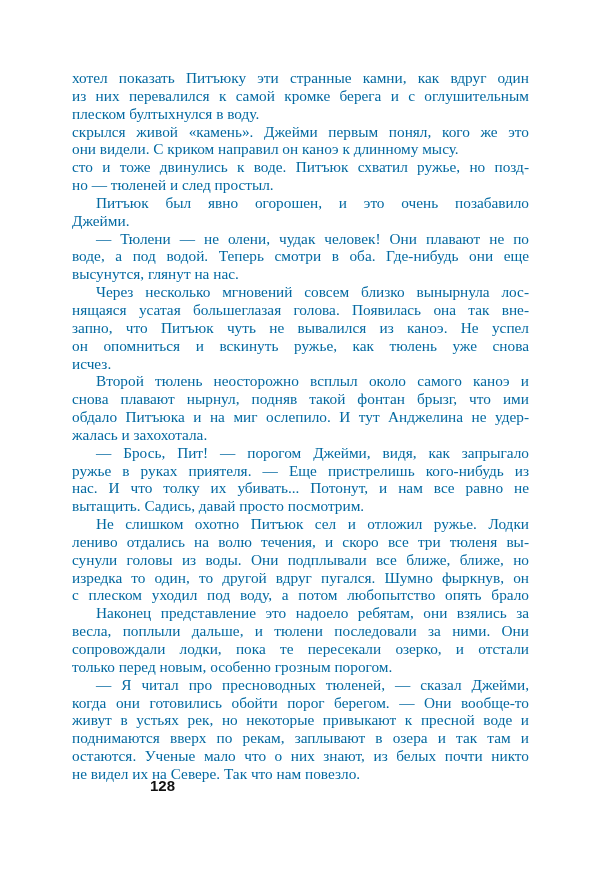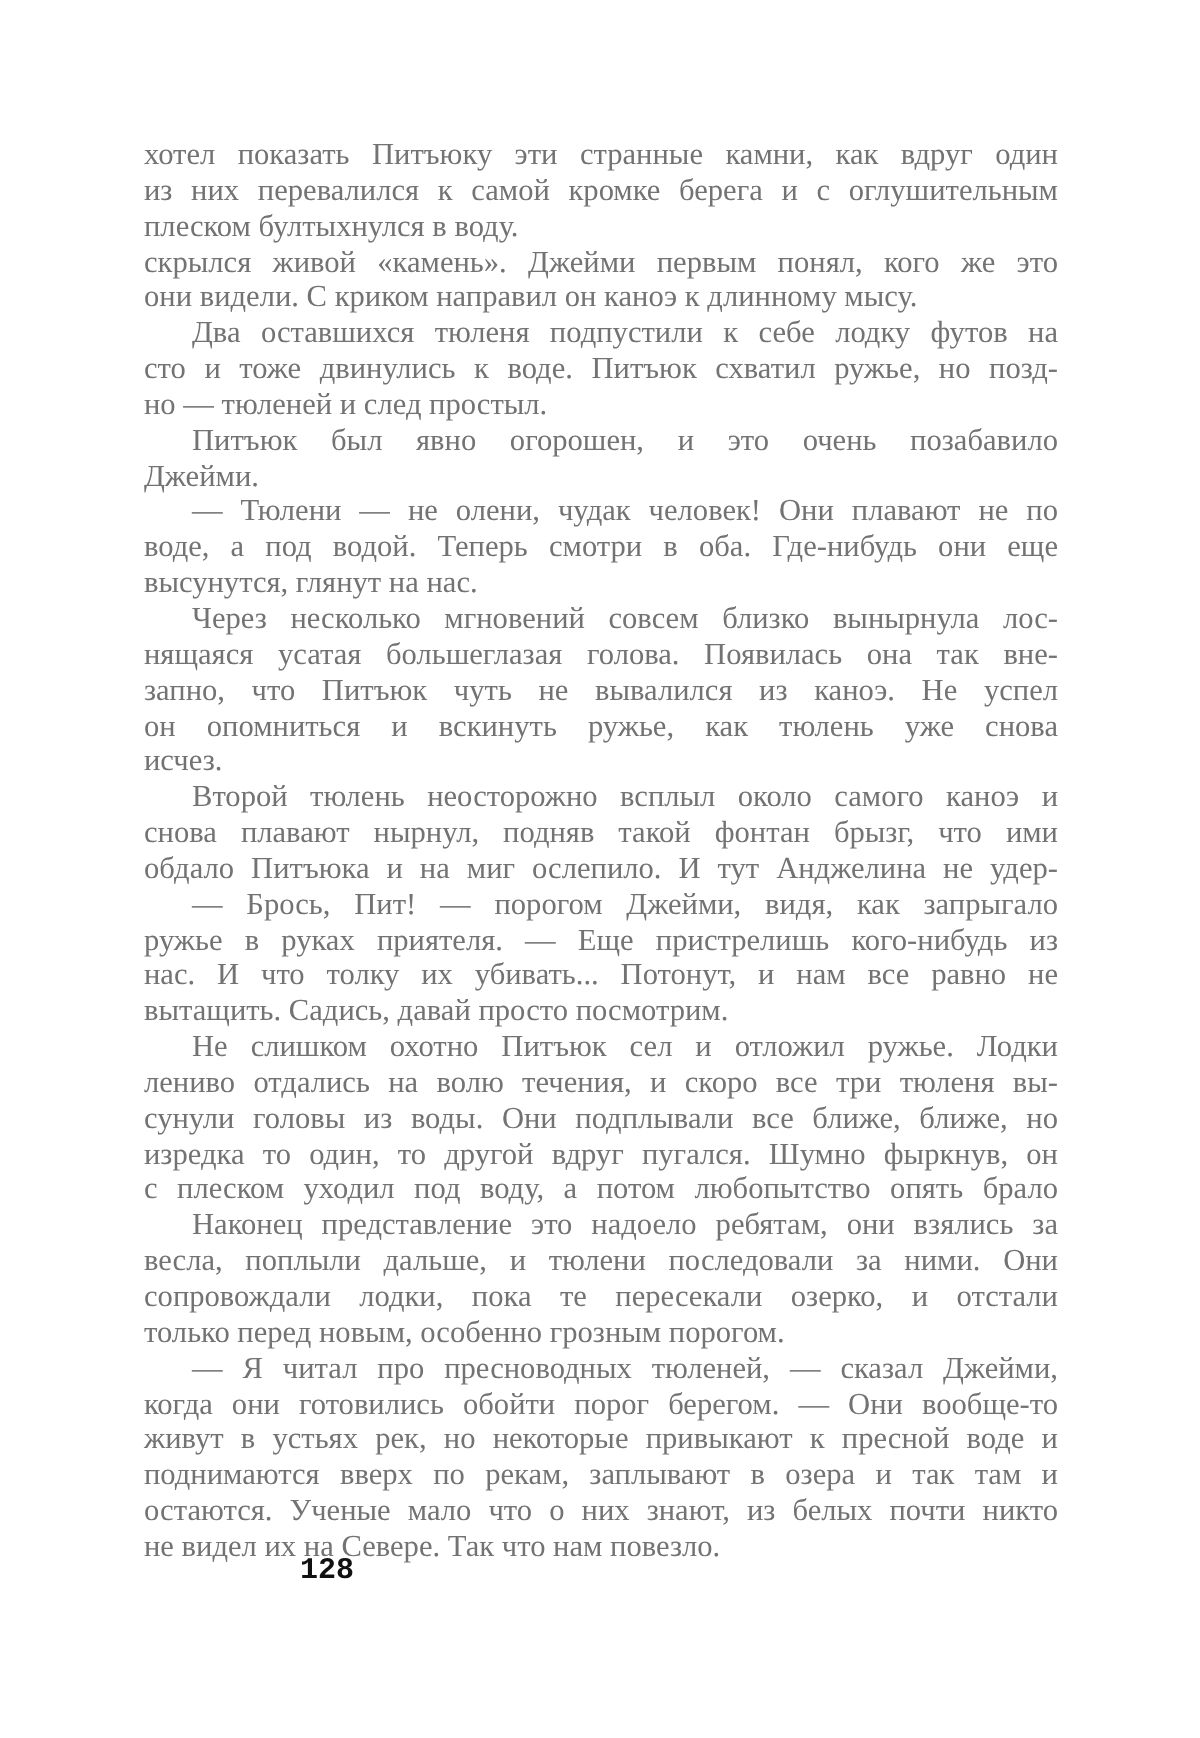--- a/index.html
+++ b/index.html
@@ -14,72 +14,72 @@
       overflow: hidden;
     }
     .page {
       position: absolute;
       left: 72px;
       top: 69px;
       width: 457px;
       font-family: "Liberation Serif", "DejaVu Serif", serif;
       font-size: 15.3px;
       line-height: 17.85px;
-      color: #737373;
+      color: #0369a1;
       text-align: justify;
     }
     .line {
       display: block;
       white-space: nowrap;
       text-align: justify;
       text-align-last: justify;
       height: 17.85px;
       overflow: visible;
     }
     .line.last {
       text-align-last: left;
     }
     .line.indent {
       padding-left: 24px;
     }
     .page-number {
       position: absolute;
       left: 150px;
       top: 777px;
-      font-family: Liberation Mono, monospace;
+      font-family: Liberation Sans, sans-serif;
       font-weight: bold;
       font-size: 15px;
       color: #111;
     }
   </style>
 </head>
 <body>
 
 <div class="page" id="page-body">
     <span class="line">хотел показать Питъюку эти странные камни, как вдруг один</span>
     <span class="line">из них перевалился к самой кромке берега и с оглушительным</span>
     <span class="line last">плеском бултыхнулся в воду.</span>
     <span class="line">скрылся живой «камень». Джейми первым понял, кого же это</span>
     <span class="line last">они видели. С криком направил он каноэ к длинному мысу.</span>
-    <span class="line indent">Два оставшихся тюленя подпустили к себе лодку футов на</span>
     <span class="line">сто и тоже двинулись к воде. Питъюк схватил ружье, но позд-</span>
     <span class="line last">но — тюленей и след простыл.</span>
     <span class="line indent">Питъюк был явно огорошен, и это очень позабавило</span>
     <span class="line last">Джейми.</span>
     <span class="line indent">— Тюлени — не олени, чудак человек! Они плавают не по</span>
     <span class="line">воде, а под водой. Теперь смотри в оба. Где-нибудь они еще</span>
     <span class="line last">высунутся, глянут на нас.</span>
     <span class="line indent">Через несколько мгновений совсем близко вынырнула лос-</span>
     <span class="line">нящаяся усатая большеглазая голова. Появилась она так вне-</span>
     <span class="line">запно, что Питъюк чуть не вывалился из каноэ. Не успел</span>
     <span class="line">он опомниться и вскинуть ружье, как тюлень уже снова</span>
     <span class="line last">исчез.</span>
     <span class="line indent">Второй тюлень неосторожно всплыл около самого каноэ и</span>
     <span class="line">снова плавают нырнул, подняв такой фонтан брызг, что ими</span>
     <span class="line">обдало Питъюка и на миг ослепило. И тут Анджелина не удер-</span>
+    <span class="line last">жалась и захохотала.</span>
     <span class="line indent">— Брось, Пит! — порогом Джейми, видя, как запрыгало</span>
     <span class="line">ружье в руках приятеля. — Еще пристрелишь кого-нибудь из</span>
     <span class="line">нас. И что толку их убивать... Потонут, и нам все равно не</span>
     <span class="line last">вытащить. Садись, давай просто посмотрим.</span>
     <span class="line indent">Не слишком охотно Питъюк сел и отложил ружье. Лодки</span>
     <span class="line">лениво отдались на волю течения, и скоро все три тюленя вы-</span>
     <span class="line">сунули головы из воды. Они подплывали все ближе, ближе, но</span>
     <span class="line">изредка то один, то другой вдруг пугался. Шумно фыркнув, он</span>
     <span class="line">с плеском уходил под воду, а потом любопытство опять брало</span>
     <span class="line indent">Наконец представление это надоело ребятам, они взялись за</span>

